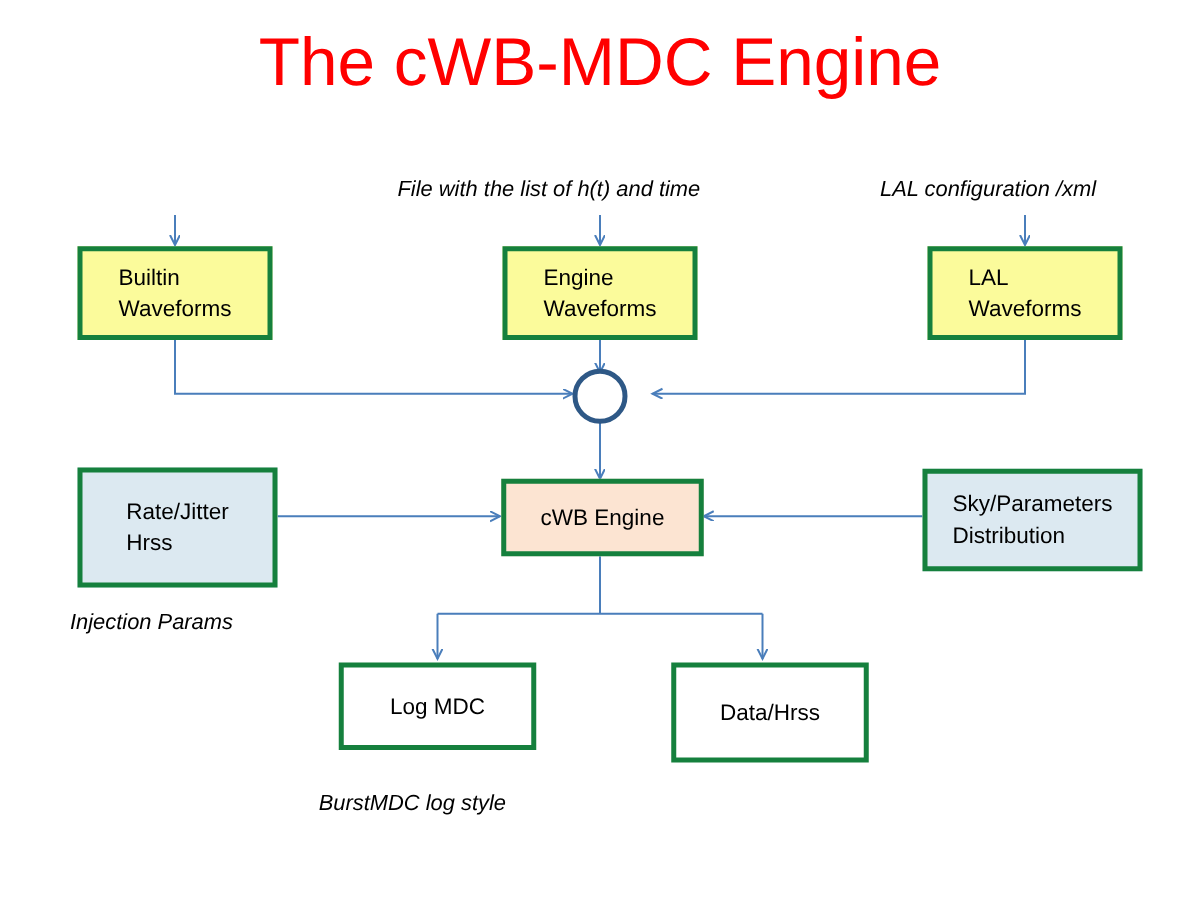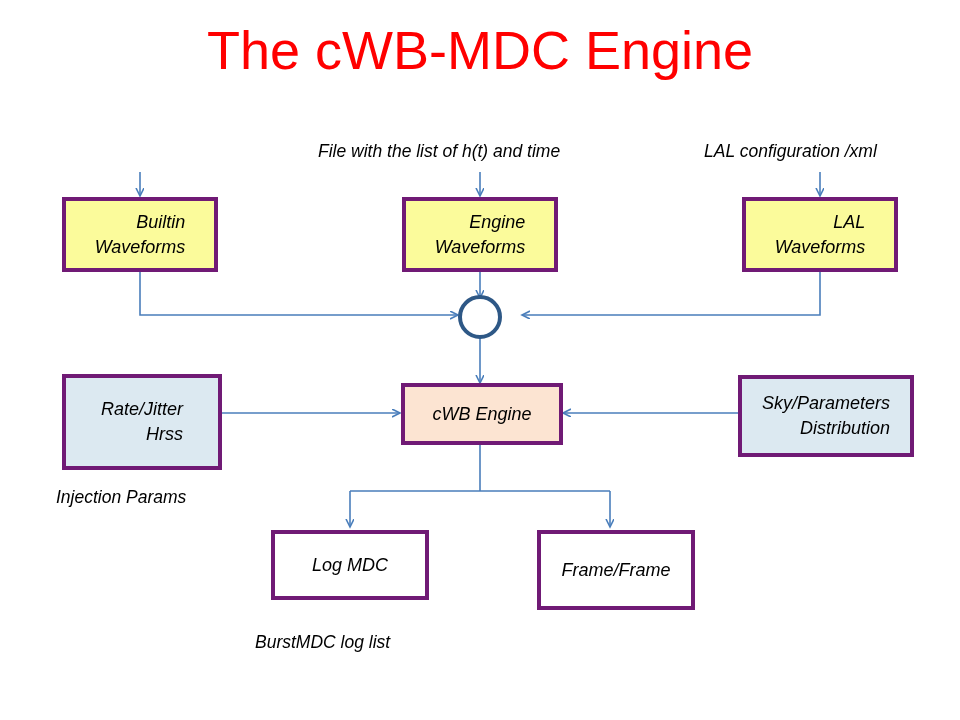--- a/index.html
+++ b/index.html
@@ -45,30 +45,29 @@
     line-height: 22px;
     color: #000000;
     white-space: nowrap;
     font-family: "Liberation Sans", sans-serif;
   }
 
   
   .node {
     position: absolute;
     box-sizing: border-box;
-    border: 4px solid #701a75;
+    border: 4px solid #15803d;
     display: flex;
     align-items: center;
     justify-content: center;
-    text-align: right;
+    text-align: left;
     font-size: 18px;
     line-height: 25px;
     color: #000000;
     font-family: "Liberation Sans", sans-serif;
-    font-style: italic;
   }
   .node span { display: block; }
 
   .node.yellow { background: #FBFB9B; }
   .node.lightblue { background: #DCE9F1; }
   .node.peach { background: #FCE4D2; }
   .node.white { background: #FFFFFF; }
 
   
   #connectors {
@@ -115,21 +114,21 @@
     </g>
 
     <circle cx="480" cy="317" r="20" fill="#FFFFFF" stroke="#2E5886" stroke-width="4"></circle>
   </svg>
 
   <div class="page-title">The cWB-MDC Engine</div>
 
   <div class="caption" style="left:318px; top:140px;">File with the list of h(t) and time</div>
   <div class="caption" style="left:704px; top:140px;">LAL configuration /xml</div>
   <div class="caption" style="left:56px; top:486px;">Injection Params</div>
-  <div class="caption" style="left:255px; top:631px;">BurstMDC log list</div>
+  <div class="caption" style="left:255px; top:631px;">BurstMDC log style</div>
 
   <div class="node yellow" style="left:62px; top:197px; width:156px; height:75px;">
     <span>
       <span>Builtin</span>
       <span>Waveforms</span>
     </span>
   </div>
 
   <div class="node yellow" style="left:402px; top:197px; width:156px; height:75px;">
     <span>
@@ -166,17 +165,17 @@
   </div>
 
   <div class="node white" style="left:271px; top:530px; width:158px; height:70px;">
     <span>
       <span>Log MDC</span>
     </span>
   </div>
 
   <div class="node white" style="left:537px; top:530px; width:158px; height:80px;">
     <span>
-      <span>Frame/Frame</span>
+      <span>Data/Hrss</span>
     </span>
   </div>
 
 </div>
 
 </body></html>

